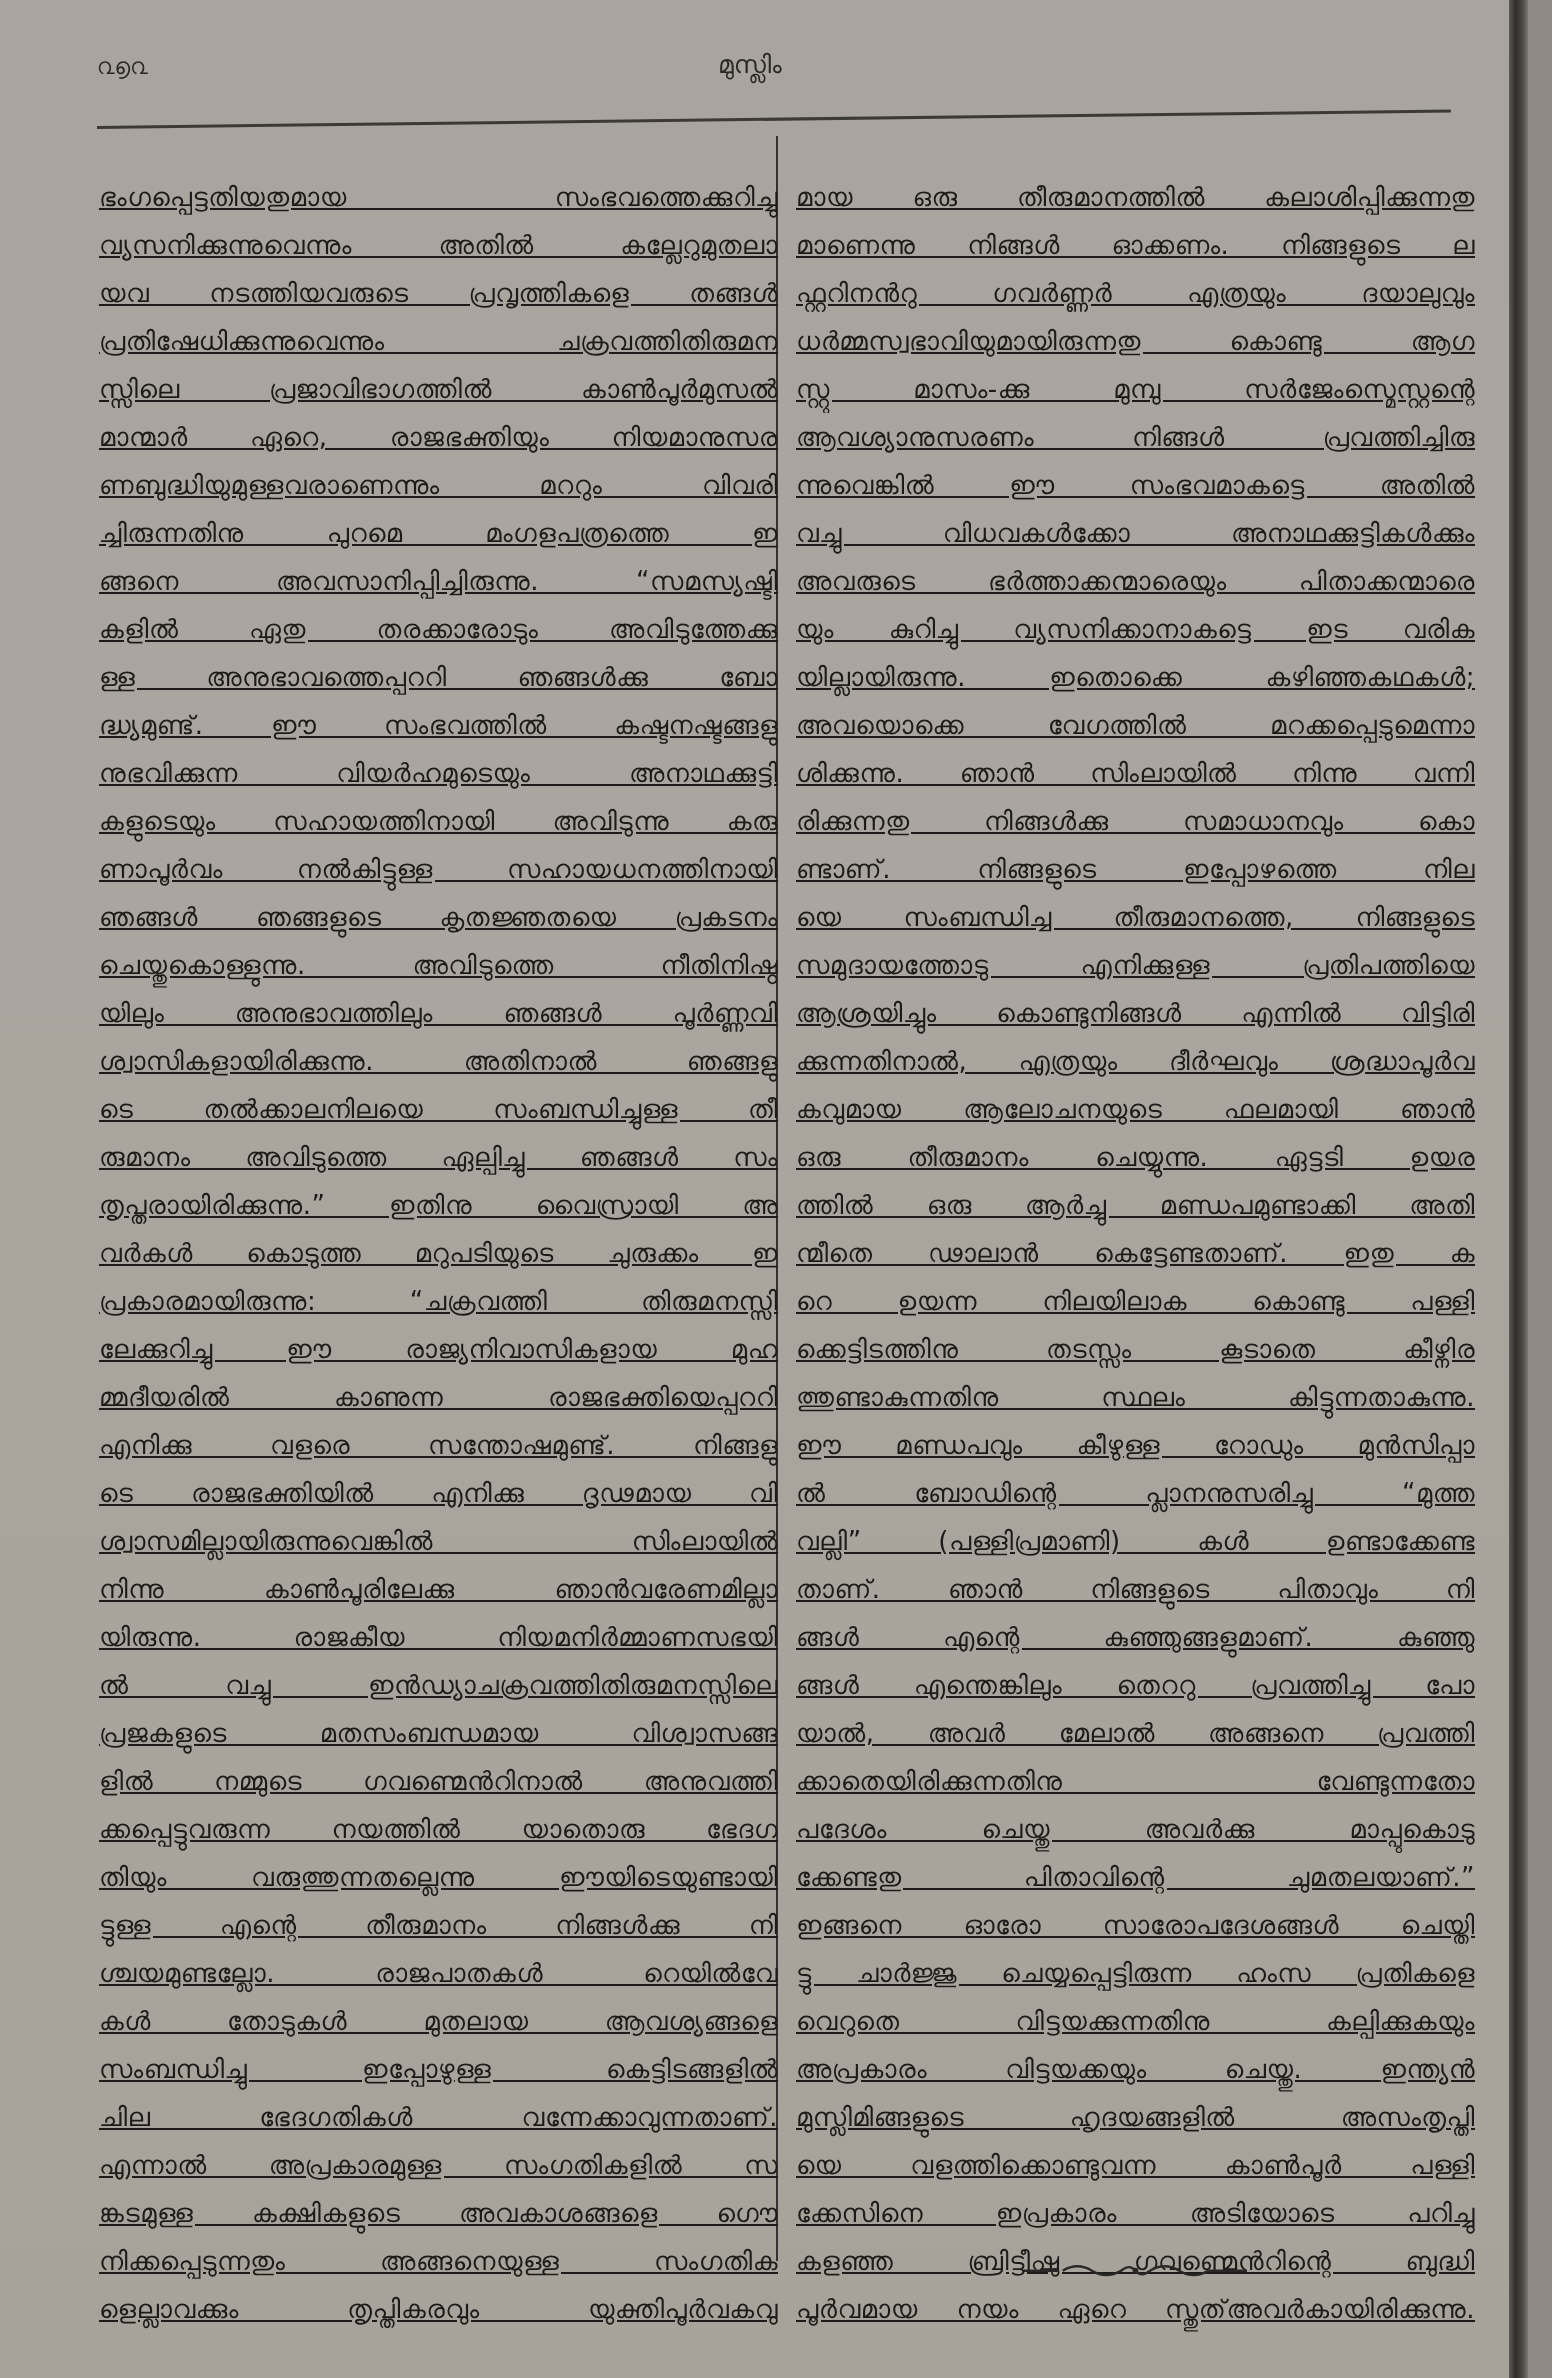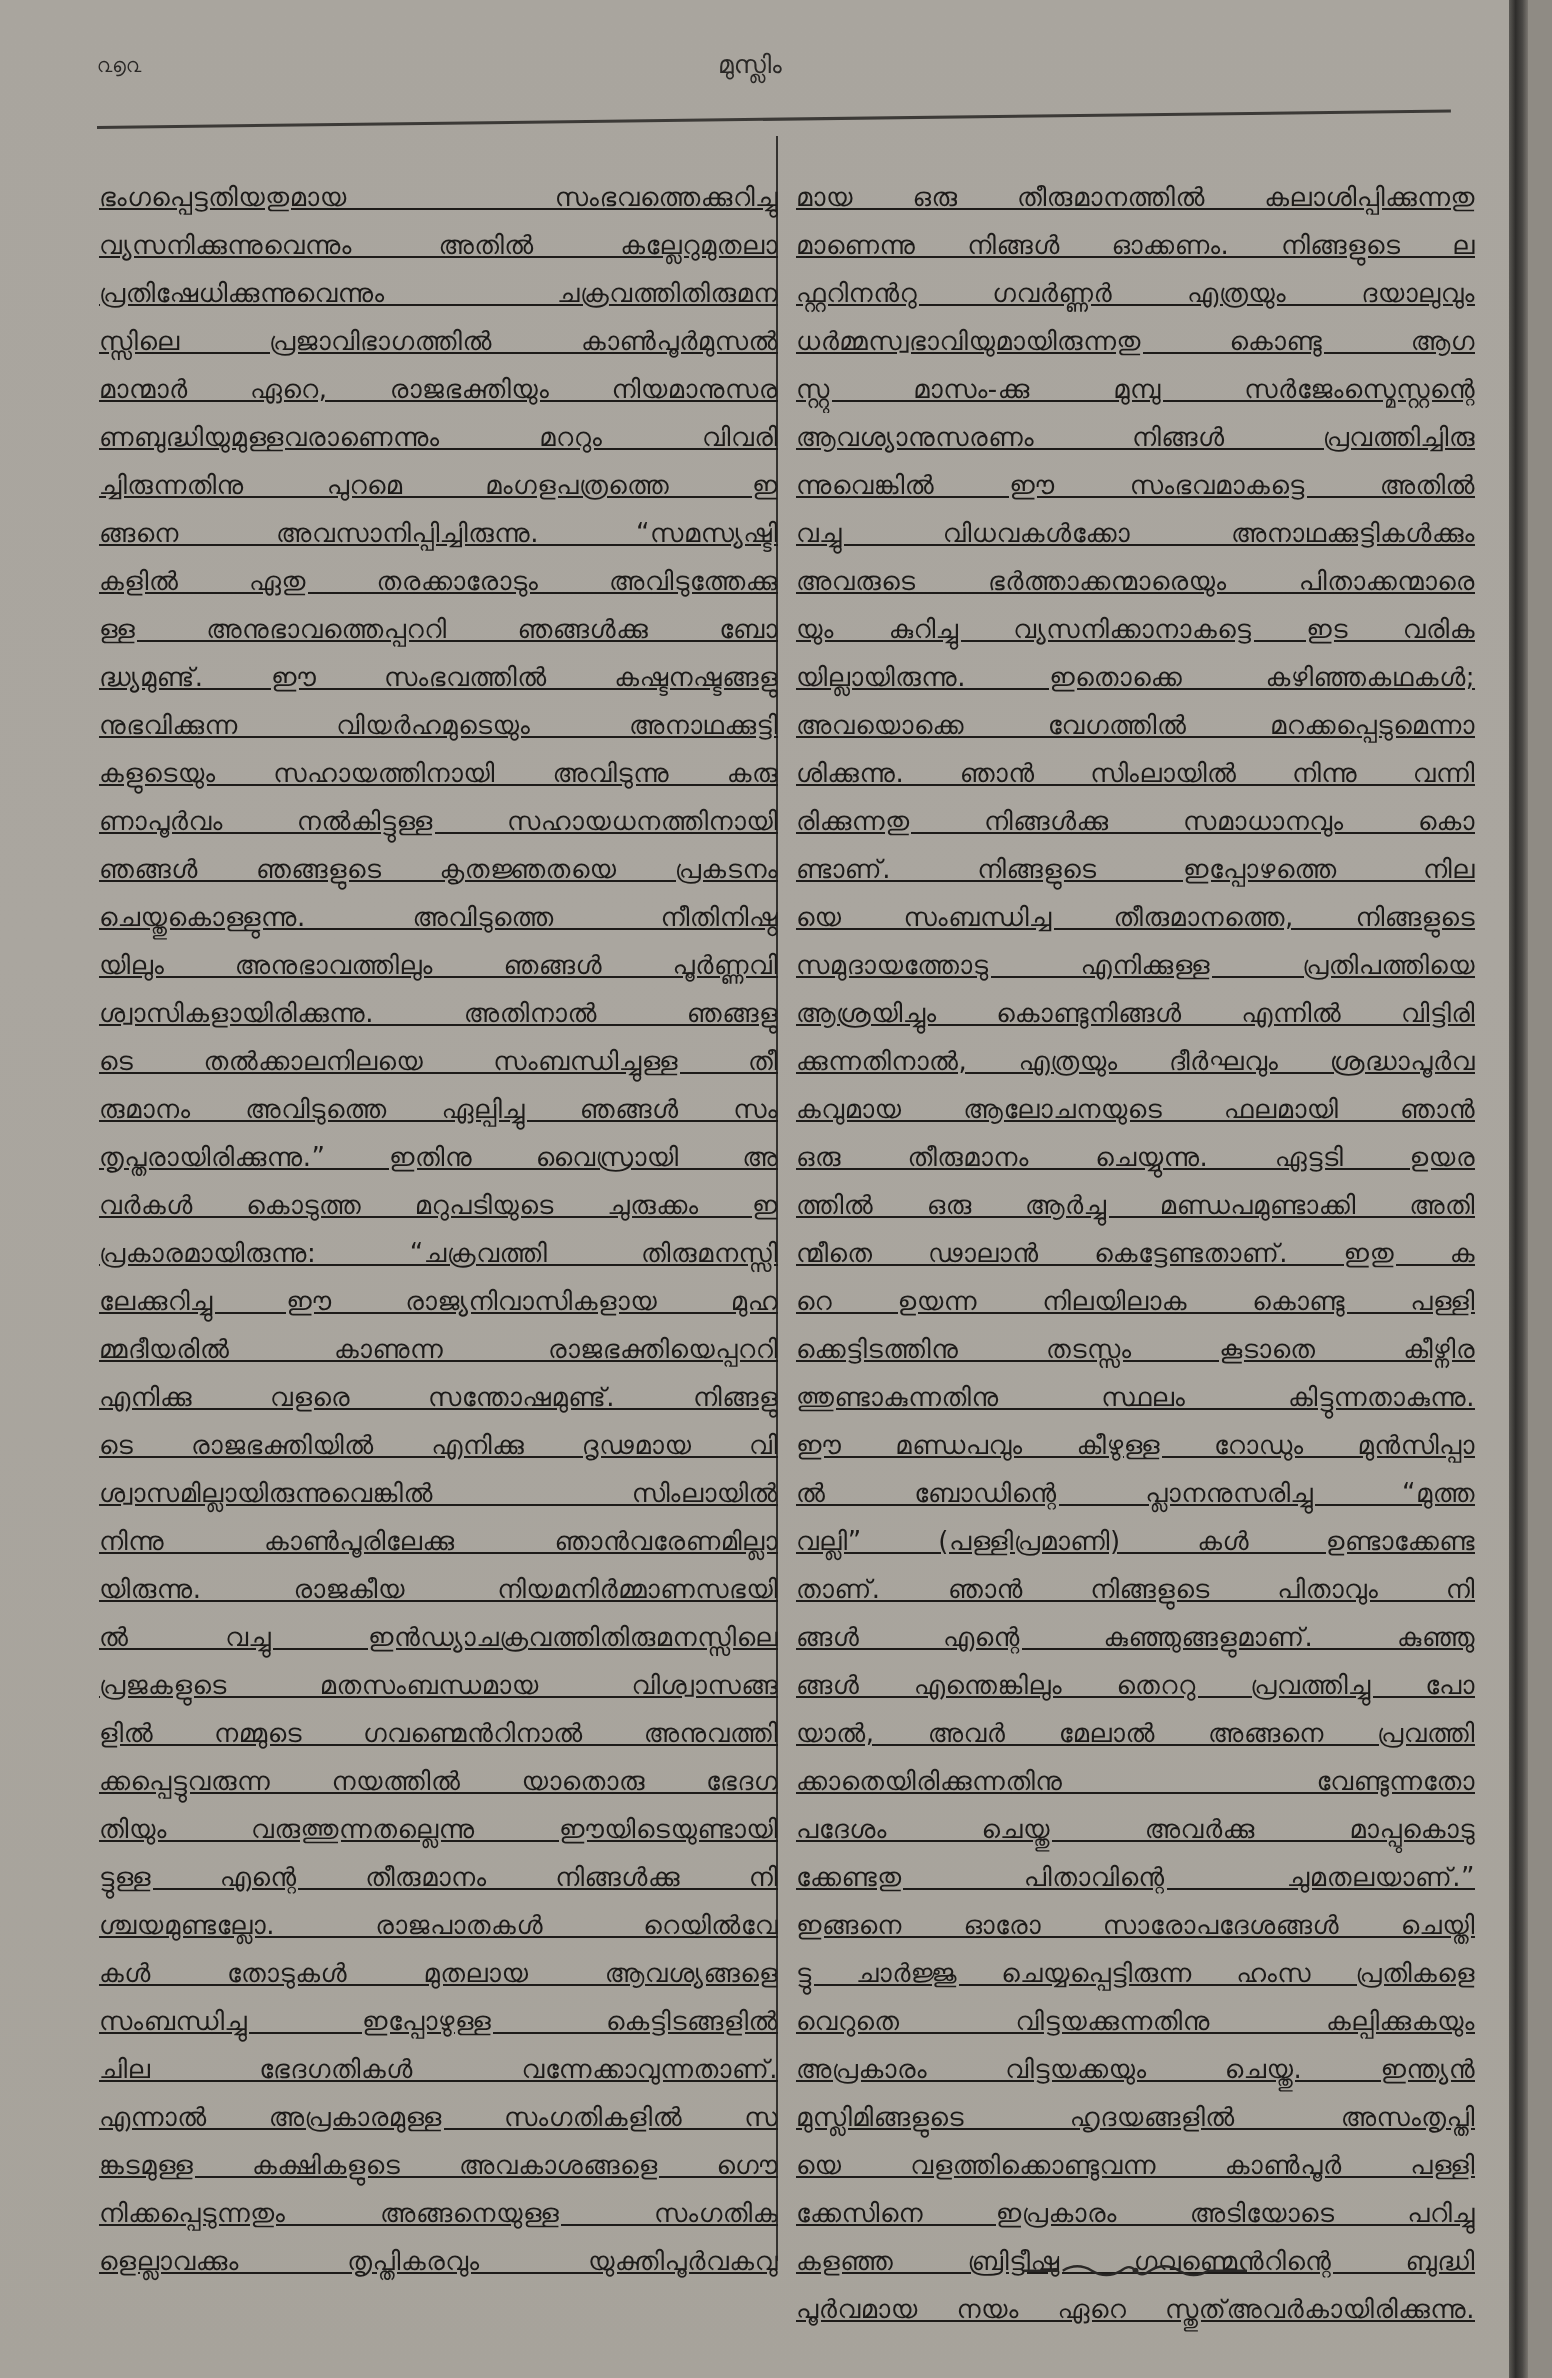--- a/index.html
+++ b/index.html
@@ -36,21 +36,21 @@
       left: 1528px;
       top: 0;
       width: 24px;
       height: 2378px;
       background: #8f8b84;
     }
     .page-number {
       position: absolute;
       left: 97px;
       top: 53px;
-      font-size: 20px;
+      font-size: 23px;
       color: #2a2826;
     }
     .running-title {
       position: absolute;
       left: 718px;
       top: 50px;
       font-size: 25px;
       color: #2a2826;
       text-align: right;
     }
@@ -109,20 +109,21 @@
 <div class="spine-right"></div>
 
 <div class="page-number">൨൭൨</div>
 <div class="running-title">മുസ്ലിം</div>
 <div class="header-rule"></div>
 <div class="column-rule"></div>
 
 <div class="column col-left" id="col-left">
     <div class="line">ഭംഗപ്പെട്ടതിയതുമായ സംഭവത്തെക്കുറിച്ചു</div>
     <div class="line">വ്യസനിക്കുന്നുവെന്നും അതിൽ കല്ലേറുമുതലാ</div>
+    <div class="line">യവ നടത്തിയവരുടെ പ്രവൃത്തികളെ തങ്ങൾ</div>
     <div class="line">പ്രതിഷേധിക്കുന്നുവെന്നും ചക്രവത്തിതിരുമന</div>
     <div class="line">സ്സിലെ പ്രജാവിഭാഗത്തിൽ കാൺപൂർമുസൽ</div>
     <div class="line">മാന്മാർ ഏറെ, രാജഭക്തിയും നിയമാനുസര</div>
     <div class="line">ണബുദ്ധിയുമുള്ളവരാണെന്നും മററും വിവരി</div>
     <div class="line">ച്ചിരുന്നതിനു പുറമെ മംഗളപത്രത്തെ ഇ</div>
     <div class="line">ങ്ങനെ അവസാനിപ്പിച്ചിരുന്നു. “സമസ്യഷ്ടി</div>
     <div class="line">കളിൽ ഏതു തരക്കാരോടും അവിടുത്തേക്കു</div>
     <div class="line">ള്ള അനുഭാവത്തെപ്പററി ഞങ്ങൾക്കു ബോ</div>
     <div class="line">ദ്ധ്യമുണ്ട്. ഈ സംഭവത്തിൽ കഷ്ടനഷ്ടങ്ങളു</div>
     <div class="line">നുഭവിക്കുന്ന വിയർഹമുടെയും അനാഥക്കുട്ടി</div>

